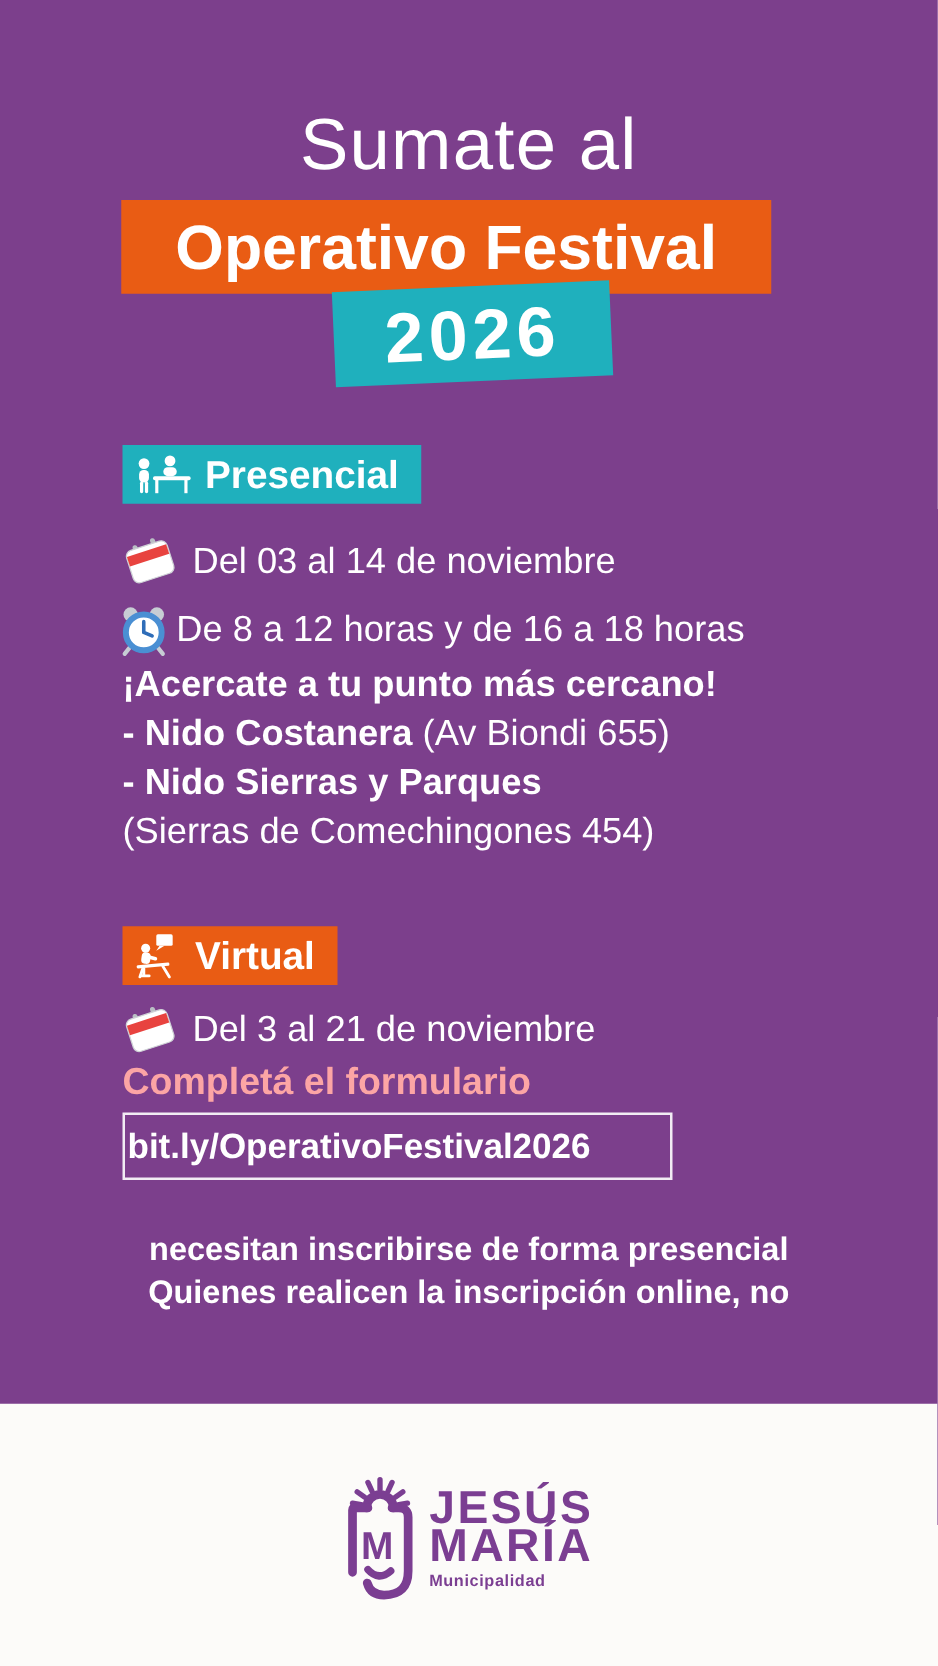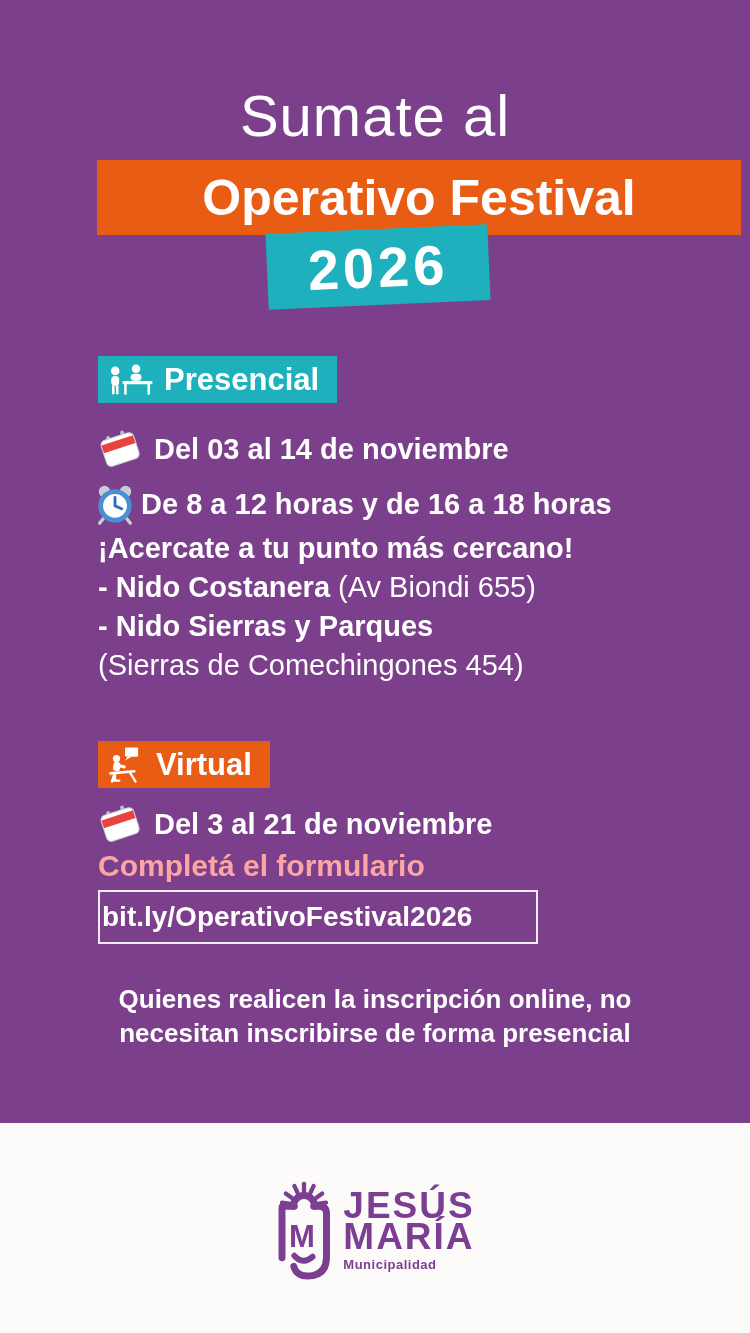--- a/index.html
+++ b/index.html
@@ -6,36 +6,36 @@
     --purple:#7c3f8c; --orange:#e95c14; --teal:#1fb0bd; --paper:#fcfbf9;
     --logo:#7b3e92; --cal-red:#e8433f; --clock-blue:#4a8fd3;
   }
   *{box-sizing:border-box; margin:0; padding:0;}
   body{width:750px; height:1333px; font-family:"Liberation Sans", sans-serif;}
   .poster{position:relative; width:750px; height:1333px; background:var(--purple); overflow:hidden;}
 
   .intro{position:absolute; top:82px; left:0; width:100%; text-align:center;
          color:#fff; font-size:58px; font-weight:400; letter-spacing:1px;}
 
-  .banner-orange{position:absolute; left:97px; top:160px; width:644px; height:75px;
+  .banner-orange{position:absolute; left:97px; top:160px; width:520px; height:75px;
                  background:var(--orange); display:flex; align-items:center; justify-content:center;}
   .banner-orange span{color:#fff; font-size:50px; font-weight:800;}
 
   .banner-teal{position:absolute; left:267px; top:229px; width:222px; height:76px;
                background:var(--teal); transform:rotate(-2.5deg);
                display:flex; align-items:center; justify-content:center;}
   .banner-teal span{color:#fff; font-size:56px; font-weight:800; letter-spacing:4px;}
 
   .badge{position:absolute; left:98px; height:47px; display:inline-flex; align-items:center;
          gap:10px; padding:0 18px 0 10px; color:#fff; font-size:31px; font-weight:800;}
   .badge-presencial{top:356px; background:var(--teal);}
   .badge-virtual{top:741px; background:var(--orange);}
 
   .row{position:absolute; left:98px; display:flex; align-items:center; gap:12px;
-       color:#fff; font-size:29px; font-weight:700; white-space:nowrap;}
+       color:#fff; font-size:29px; font-weight:400; white-space:nowrap;}
   .row-p-date{top:428px;}
   .row-p-hours{top:483px; left:94px; gap:5px;}
   .row-v-date{top:803px;}
 
   .textblock{position:absolute; left:98px; top:529px; color:#fff; font-size:29px;
              line-height:39px; white-space:nowrap;}
   .bold{font-weight:800;}
   .light{font-weight:400;}
 
   .v-cta{position:absolute; left:98px; top:849px; color:#fca5a5; font-size:30px; font-weight:800;}
@@ -145,22 +145,22 @@
     <span>Del 3 al 21 de noviembre</span>
   </div>
 
   <div class="v-cta">Completá el formulario</div>
 
   <div class="linkbox">
     <span>bit.ly/OperativoFestival2026</span>
   </div>
 
   <div class="note">
+    <div>necesitan inscribirse de forma presencial</div>
     <div>Quienes realicen la inscripción online, no</div>
-    <div>necesitan inscribirse de forma presencial</div>
   </div>
 
   <div class="footer">
     <div class="logo">
       <svg class="icon" width="58" height="118" viewBox="0 0 108 220">
         <g stroke="#7b3e92" fill="none" stroke-linecap="round" stroke-linejoin="round">
           <path d="M54 36 L54 22" stroke-width="8"></path>
           <path d="M42 39 L36 26" stroke-width="8"></path>
           <path d="M66 39 L72 26" stroke-width="8"></path>
           <path d="M31 48 L20 40" stroke-width="8"></path>

